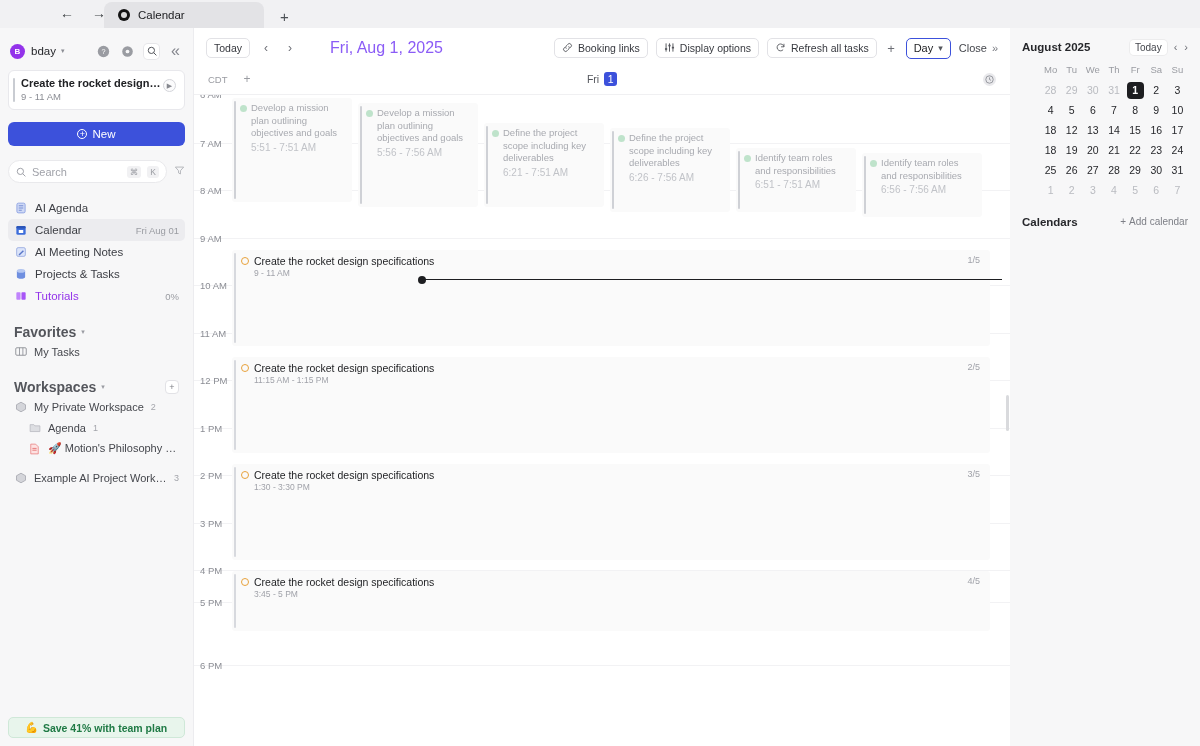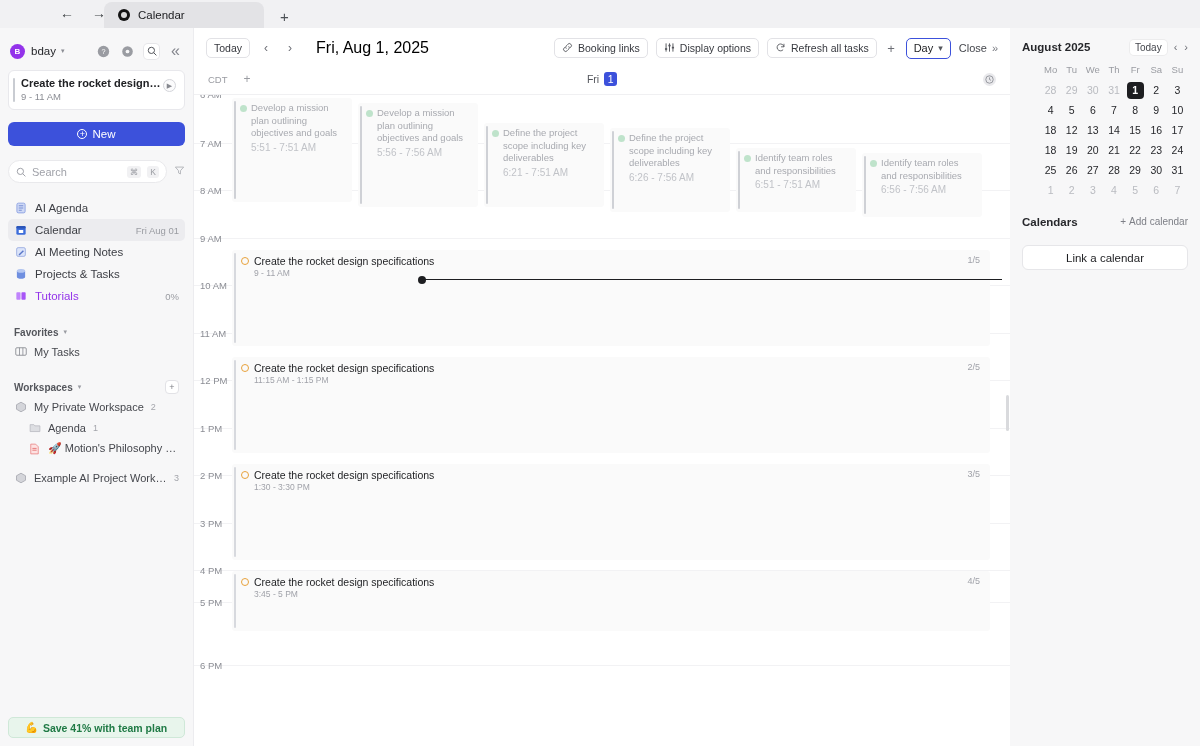--- a/index.html
+++ b/index.html
@@ -72,41 +72,41 @@
   .nav-list { margin-top:14px; }
   .nav-item { height:22px; display:flex; align-items:center; gap:8px; padding: 0 6px; border-radius:5px;
               font-size:11.5px; color:#3c3e44; }
   .nav-item.active { background:#ececef; }
   .nav-icon { width:13px; height:13px; flex:0 0 13px; display:flex;align-items:center;justify-content:center;
               font-size:11px; border-radius:3px;}
   .nav-label { flex:1; white-space:nowrap; overflow:hidden; text-overflow:ellipsis;}
   .nav-meta { font-size:9.5px; color:#9a9ca2;}
 
   .sec-head { display:flex; align-items:center; gap:5px; margin-top:16px; padding: 0 6px; height:18px;}
-  .sec-title { font-size:10px; font-weight:bold; color:#54565c;}
+  .sec-title { font-size:14px; font-weight:bold; color:#54565c;}
   .sec-caret { font-size:7px; color:#9a9ca2;}
   .sec-add { margin-left:auto; width:14px;height:14px; border:1px solid #e2e2e6; background:#fff;
              border-radius:4px; font-size:9px; color:#7d7f86; display:flex;align-items:center;justify-content:center;}
 
   .ws-item { height:21px; display:flex; align-items:center; gap:7px; padding: 0 6px; font-size:11px; color:#45474d;}
   .ws-item.indent { padding-left:20px; }
   .ws-count { font-size:9px; color:#a3a5ab; }
 
   .promo { position:absolute; left:8px; right:8px; bottom:8px; height:21px; background:#e8f5ec;
            border:1px solid #cfe8d8; border-radius:5px; display:flex; align-items:center;
            justify-content:center; gap:4px; font-size:10.5px; color:#1f7a45; font-weight:bold;}
 
   
   .main { flex:1; min-width:0; background:#fff; border-left:1px solid #ececef; display:flex; flex-direction:column;}
   .cal-toolbar { height:32px; display:flex; align-items:center; padding: 0 12px; gap:8px; margin-top:4px;}
   .tb-btn { height:20px; border:1px solid #e2e2e6; background:#fff; border-radius:5px; font-size:10.5px;
             color:#37393f; display:flex; align-items:center; gap:5px; padding: 0 7px; white-space:nowrap;}
   .tb-arrow { width:16px;height:18px; display:flex;align-items:center;justify-content:center;
               color:#6d6f76; font-size:12px;}
-  .cal-date { font-size:16px; color:#000000; margin-left:10px; white-space:nowrap;}
+  .cal-date { font-size:16px; color:#8b5cf6; margin-left:24px; white-space:nowrap;}
   .tb-right { margin-left:auto; display:flex; align-items:center; gap:8px;}
   .tb-plus { font-size:13px; color:#6d6f76; width:13px; text-align:center;}
   .tb-day { height:21px; border:1.4px solid #3c51db; border-radius:5px; font-size:11px; color:#1d1e21;
             display:flex;align-items:center;gap:5px; padding:0 7px; background:#fff;}
   .tb-close { font-size:11px; color:#45474d; display:flex; align-items:center; gap:5px;}
   .tb-close .chev { font-size:11px; color:#7a7c83; }
 
   .cal-subhead { height:30px; display:flex; align-items:center; padding: 0 8px; position:relative;}
   .tz { font-size:9.5px; color:#9a9ca2; margin-left:6px;}
   .tz-plus { font-size:12px; color:#9a9ca2; margin-left:16px;}
@@ -639,17 +639,16 @@
         <div class="mc-day mut"><span>7</span></div>
       </div>
 
       <div class="cals-head">
         <span class="cals-title">Calendars</span>
         <span class="cals-add">
           <span>+</span>
           <span>Add calendar</span>
         </span>
       </div>
-      <div class="link-btn">Link a calendar</div>
     </div>
 
   </div>
 </div>
 
 </body></html>

